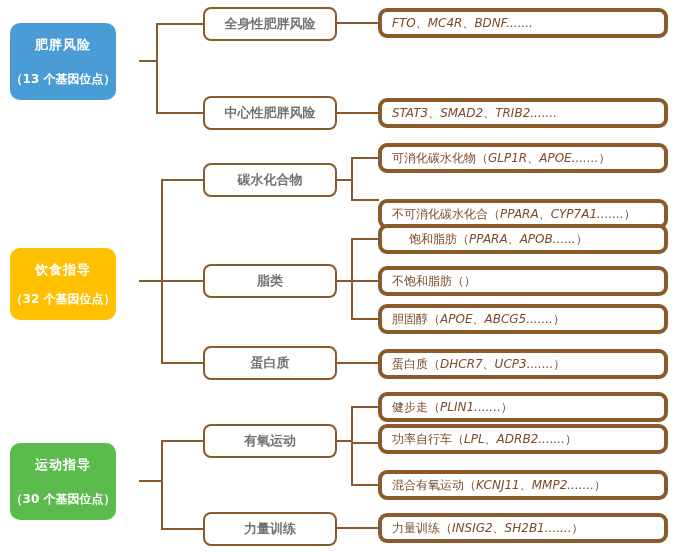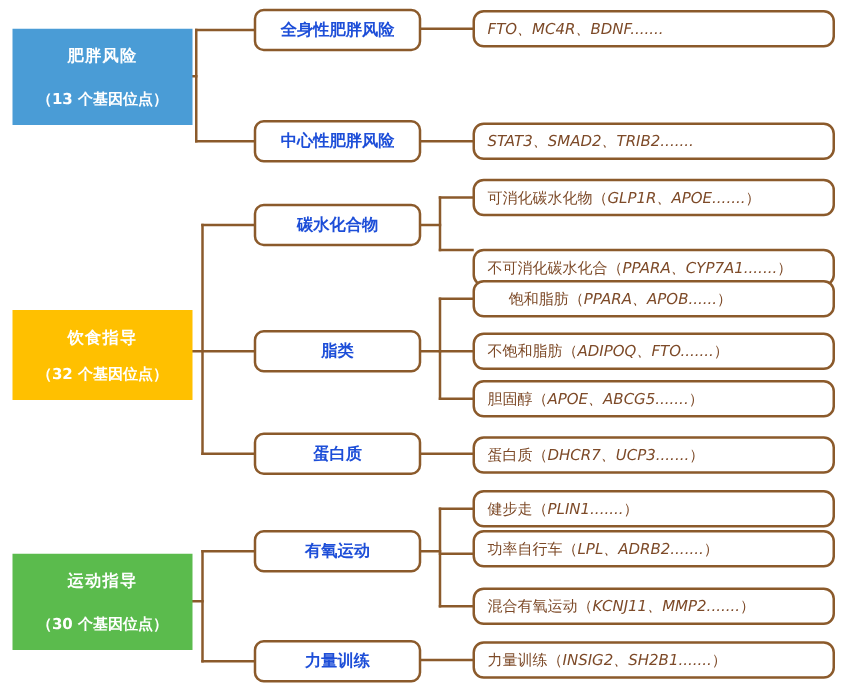--- a/index.html
+++ b/index.html
@@ -1,32 +1,32 @@
 <!DOCTYPE html>
 <html><head>
 <meta charset="utf-8">
 <style>
   html,body{margin:0;padding:0;background:#fff;}
   body{font-family:"DejaVu Sans","Liberation Sans",sans-serif;}
   .canvas{position:relative;width:676px;height:552px;background:#fff;overflow:hidden;}
   .connector{position:absolute;left:0;top:0;width:676px;height:552px;pointer-events:none;}
 
-  .root{position:absolute;left:10px;width:144px;border-radius:0;color:#ffffff;
+  .root{position:absolute;left:10px;width:106px;border-radius:10px;color:#ffffff;
         display:flex;flex-direction:column;justify-content:space-between;align-items:center;
         box-sizing:border-box;padding:13px 6px 12px;text-align:center;}
   .root .title{font-size:13px;font-weight:bold;letter-spacing:1px;}
   .root .subtitle{font-size:12px;font-weight:bold;white-space:nowrap;}
 
   .branch{position:absolute;left:203px;width:134px;height:34px;box-sizing:border-box;
           background:#fff;border:2px solid #8b5a2b;border-radius:8px;
           display:flex;align-items:center;justify-content:center;
-          font-size:13px;font-weight:bold;color:#1d4ed8;white-space:nowrap;}
+          font-size:13px;font-weight:bold;color:#737373;white-space:nowrap;}
 
   .leaf{position:absolute;left:378px;width:290px;height:30px;box-sizing:border-box;
-        background:#fff;border:2px solid #6d28d9;border-radius:9px;
+        background:#fff;border:4px solid #6d28d9;border-radius:9px;
         display:flex;align-items:center;padding:0 10px;
         font-size:12px;color:#7d4a28;white-space:nowrap;overflow:hidden;}
   .leaf .genes{font-style:italic;}
 </style>
 </head>
 <body>
 
 <div class="canvas">
 
   <svg class="connector" viewBox="0 0 676 552" fill="none" stroke="#8b5a2b" stroke-width="2" stroke-linecap="square">
@@ -120,21 +120,20 @@
       <span class="genes">PPARA、CYP7A1.......</span>
       <span>）</span>
     </div>
   <div class="leaf" style="top: 224px; border-color: rgb(139, 90, 43); padding-left: 27px;">
       <span>饱和脂肪（</span>
       <span class="genes">PPARA、APOB......</span>
       <span>）</span>
     </div>
   <div class="leaf" style="top: 266px; border-color: rgb(139, 90, 43);">
       <span>不饱和脂肪（</span>
-      <span class="genes">ADIPOQ、FTO.......</span>
       <span>）</span>
     </div>
   <div class="leaf" style="top: 304px; border-color: rgb(139, 90, 43);">
       <span>胆固醇（</span>
       <span class="genes">APOE、ABCG5.......</span>
       <span>）</span>
     </div>
   <div class="leaf" style="top: 349px; border-color: rgb(139, 90, 43);">
       <span>蛋白质（</span>
       <span class="genes">DHCR7、UCP3.......</span>

